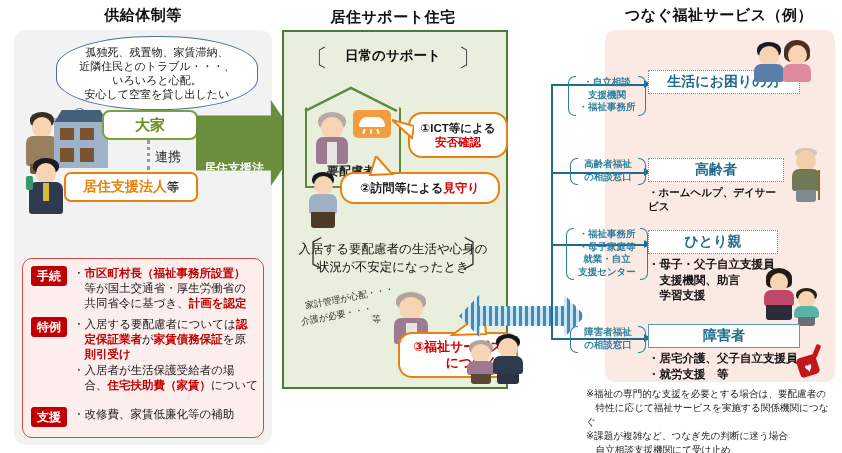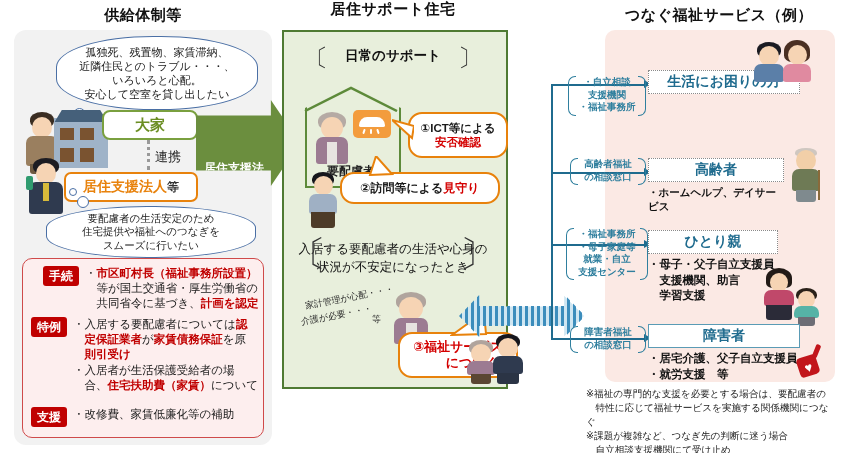--- a/index.html
+++ b/index.html
@@ -189,21 +189,21 @@
     background:#fff;border-radius:13px 13px 3px 3px;
   }
   .ictbox .wave{position:absolute;background:#fff;width:2px;height:5px;border-radius:1px;}
 </style>
 </head>
 <body>
 
 <div class="root">
 
   <div class="coltitle" style="left:14px;top:6px;width:258px;">供給体制等</div>
-  <div class="coltitle" style="left:282px;top:0;width:222px;">居住サポート住宅</div>
+  <div class="coltitle" style="left:282px;top:8px;width:222px;">居住サポート住宅</div>
   <div class="coltitle" style="left:596px;top:6px;width:246px;">つなぐ福祉サービス（例）</div>
 
   <div class="leftpanel"></div>
 
   <div class="cloud c1" style="left:56px;top:36px;width:200px;height:72px;font-size:11px;">
     <div class="inner" style="white-space:pre-line">孤独死、残置物、家賃滞納、
 近隣住民とのトラブル・・・、
 いろいろと心配。
 安心して空室を貸し出したい</div>
   </div>
@@ -236,28 +236,23 @@
     <div class="body" style="left:3px;top:24px;width:34px;height:32px;background:#2f3a4f;"></div>
     <div style="position:absolute;left:17px;top:25px;width:6px;height:18px;background:#d8ba3a;"></div>
     <div style="position:absolute;left:0px;top:18px;width:7px;height:14px;background:#2f9b6f;border-radius:2px;"></div>
   </div>
 
   <div class="tagbox orange" style="left:64px;top:172px;width:130px;height:26px;font-size:14px;">
     <span>居住支援法人</span>
       <span class="suffix">等</span>
   </div>
 
-  <div class="cloud c2" style="left:46px;top:206px;width:208px;height:50px;font-size:10.5px;">
-    <div class="inner" style="white-space:pre-line">要配慮者の生活安定のため
-住宅提供や福祉へのつなぎを
-スムーズに行いたい</div>
-  </div>
 
   <div class="redbox">
-    <div class="redrow" style="left:20px;top:7px;font-family:Liberation Serif, serif;">
+    <div class="redrow" style="left:8px;top:7px;font-family:Liberation Serif, serif;">
       <span class="redchip">手続</span>
       <span class="redtext">
           <div><span>・</span><b>市区町村長（福祉事務所設置）</b></div>
           <div><span>　等が国土交通省・厚生労働省の</span></div>
           <div><span>　共同省令に基づき、</span><b>計画を認定</b></div>
         </span>
     </div>
     <div class="redrow" style="left:8px;top:58px;">
       <span class="redchip">特例</span>
       <span class="redtext">

